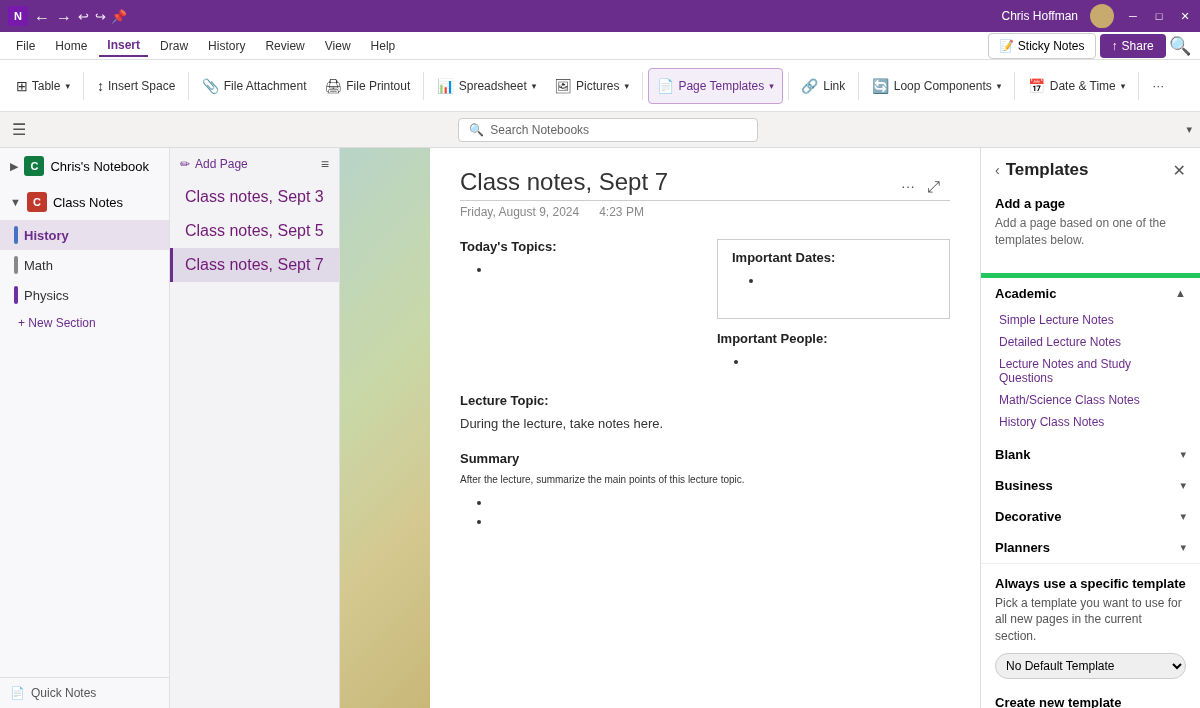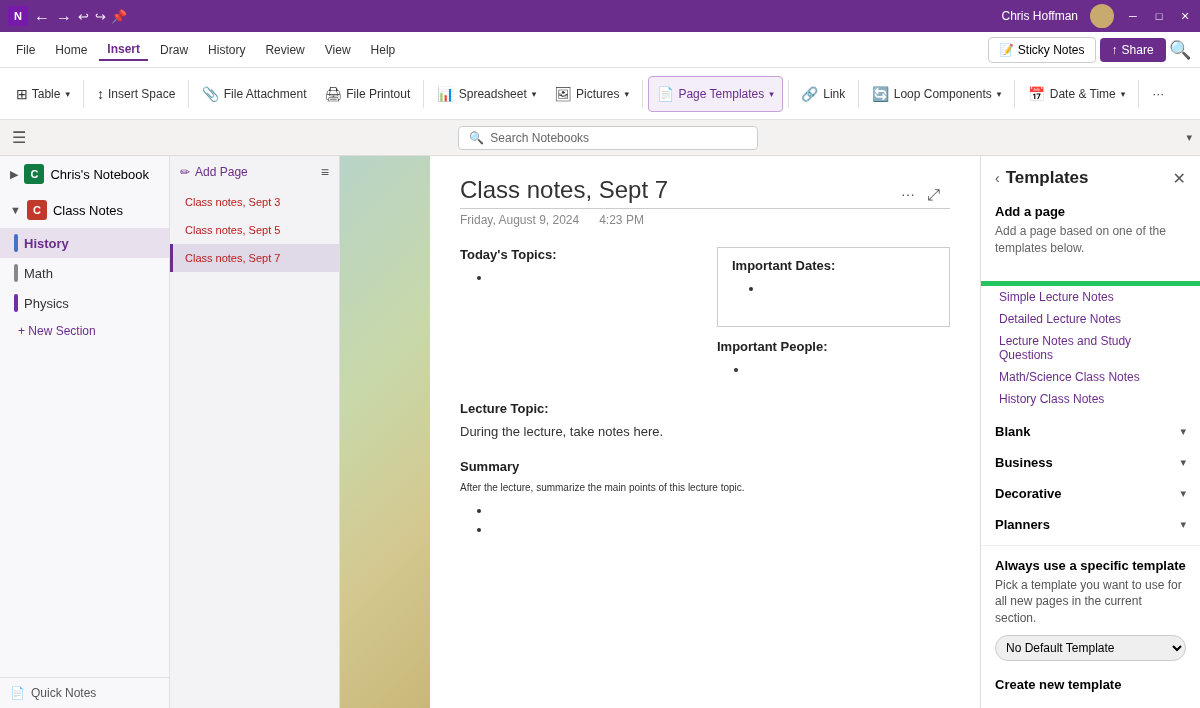--- a/index.html
+++ b/index.html
@@ -9,21 +9,21 @@
     #title-bar { height: 32px; background: #6b2d8b; display: flex; align-items: center; justify-content: space-between; padding: 0 8px; color: white; }
     #title-bar-left { display: flex; align-items: center; gap: 6px; }
     #title-bar-center { flex: 1; text-align: center; font-size: 12px; color: rgba(255,255,255,0.9); }
     #title-bar-right { display: flex; align-items: center; gap: 12px; font-size: 12px; text-align: center; }
     .win-btn { width: 14px; height: 14px; display: flex; align-items: center; justify-content: center; font-size: 11px; cursor: pointer; color: white; }
     .onenote-logo { width: 20px; height: 20px; background: #7719aa; border-radius: 2px; display: flex; align-items: center; justify-content: center; color: white; font-weight: bold; font-size: 11px; }
     .nav-btn { font-size: 16px; cursor: pointer; opacity: 0.9; }
     .user-avatar { width: 24px; height: 24px; border-radius: 50%; background: #c8a96e; display: flex; align-items: center; justify-content: center; font-size: 10px; color: white; overflow: hidden; }
 
     
-    #menu-bar { height: 36px; background: white; display: flex; align-items: center; padding: 0 8px; gap: 4px; border-bottom: 1px solid #e0e0e0; }
+    #menu-bar { height: 28px; background: white; display: flex; align-items: center; padding: 0 8px; gap: 4px; border-bottom: 1px solid #e0e0e0; }
     .menu-item { padding: 3px 8px; font-size: 12px; cursor: pointer; border-radius: 3px; color: #333; }
     .menu-item.active { font-weight: 600; color: #6b2d8b; border-bottom: 2px solid #6b2d8b; border-radius: 0; }
 
     
     #toolbar { height: 52px; background: white; display: flex; align-items: center; padding: 0 8px; gap: 2px; border-bottom: 1px solid #e0e0e0; }
     .toolbar-btn { display: flex; align-items: center; gap: 4px; padding: 4px 8px; border-radius: 4px; cursor: pointer; font-size: 12px; color: #333; border: none; background: none; height: 36px; }
     .toolbar-btn.highlighted { background: #f3eef7; border: 1px solid #c8a0d8; color: #6b2d8b; }
     .toolbar-separator { width: 1px; height: 28px; background: #e0e0e0; margin: 0 3px; }
     .toolbar-icon { font-size: 14px; }
     .dropdown-arrow { font-size: 9px; margin-left: 1px; }
@@ -54,21 +54,21 @@
     .color-gray { background: #888; }
     .color-purple { background: #7030a0; }
     .new-section-btn { display: flex; align-items: center; gap: 6px; padding: 6px 10px 6px 18px; font-size: 12px; color: #6b2d8b; cursor: pointer; }
     #sidebar-bottom { margin-top: auto; padding: 8px 10px; display: flex; align-items: center; gap: 6px; font-size: 12px; color: #555; cursor: pointer; border-top: 1px solid #e0e0e0; }
 
     
     #pages-panel { width: 170px; background: #f3f2f4; border-right: 1px solid #ddd; display: flex; flex-direction: column; overflow: hidden; }
     .pages-header { display: flex; align-items: center; justify-content: space-between; padding: 8px 10px; }
     .add-page-btn { display: flex; align-items: center; gap: 5px; font-size: 12px; color: #6b2d8b; cursor: pointer; }
     .sort-btn { font-size: 14px; color: #555; cursor: pointer; }
-    .page-item { padding: 8px 12px; font-size: 11px; color: #b91c1c; cursor: pointer; border-left: 3px solid transparent; }
+    .page-item { padding: 8px 12px; font-size: 16px; color: #701a75; cursor: pointer; border-left: 3px solid transparent; }
     .page-item.active { background: #e0d9e8; border-left: 3px solid #6b2d8b; font-weight: 500; }
 
     
     #note-content { flex: 1; background: white; position: relative; overflow: hidden; display: flex; }
     #note-body { flex: 1; padding: 20px 30px; overflow-y: auto; position: relative; }
     #note-image { position: absolute; left: 0; top: 0; bottom: 0; width: 90px; }
     .image-placeholder { width: 90px; height: 100%; background: linear-gradient(135deg, #b8d4c8 0%, #c8d8a8 40%, #d4c890 70%, #c8b878 100%); }
     #note-inner { margin-left: 90px; }
     .note-title { font-size: 24px; font-weight: 400; color: #333; border-bottom: 1px solid #ccc; padding-bottom: 4px; margin-bottom: 4px; }
     .note-date { font-size: 12px; color: #888; margin-bottom: 20px; display: flex; gap: 20px; }
@@ -338,20 +338,24 @@
         <span class="templates-title">Templates</span>
       </div>
       <span class="templates-close-btn">✕</span>
     </div>
 
     <div class="add-page-section">
       <div class="add-page-title">Add a page</div>
       <div class="add-page-desc">Add a page based on one of the templates below.</div>
     </div>
 
+    <div class="template-category">
+      <span class="template-category-label">Academic</span>
+      <span class="collapse-icon">▲</span>
+    </div>
     <div class="template-links">
       <a class="template-link">Simple Lecture Notes</a>
       <a class="template-link">Detailed Lecture Notes</a>
       <a class="template-link">Lecture Notes and Study Questions</a>
       <a class="template-link">Math/Science Class Notes</a>
       <a class="template-link">History Class Notes</a>
     </div>
 
     <div class="template-category">
       <span class="template-category-label">Blank</span>

